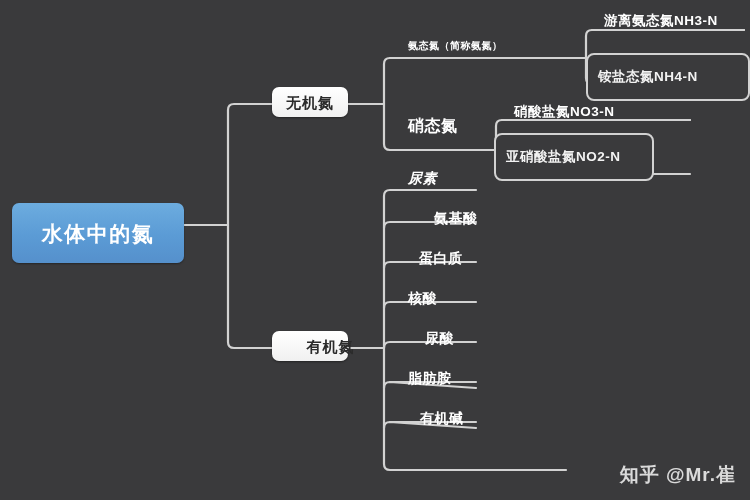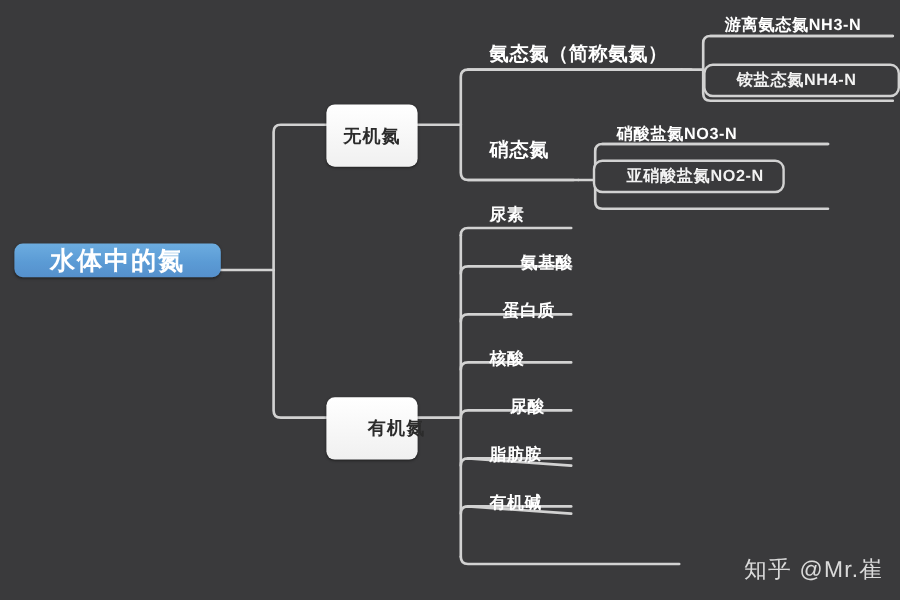--- a/index.html
+++ b/index.html
@@ -43,34 +43,34 @@
     justify-content: center;
     white-space: nowrap;
     line-height: 1;
   }
 
   
   .node.root {
     left: 12px;
     top: 203px;
     width: 172px;
-    height: 28px;
+    height: 60px;
     border-radius: 7px;
     background: linear-gradient(180deg, #6cacdf 0%, #5b9bd5 55%, #5590cc 100%);
     box-shadow: 0 1px 2px rgba(0,0,0,.35);
     color: #ffffff;
     font-size: 21px;
     font-weight: 700;
     letter-spacing: 1.5px;
   }
 
   
   .node.branch {
     width: 76px;
-    height: 52px;
+    height: 30px;
     border-radius: 7px;
     background: linear-gradient(180deg, #ffffff 0%, #f0f0f0 100%);
     box-shadow: 0 1px 2px rgba(0,0,0,.4);
     color: #2b2b2b;
     font-size: 15px;
     font-weight: 700;
     letter-spacing: 1px;
   }
   .node.branch.inorganic { left: 272px; top: 87px; }
   .node.branch.organic   { left: 272px; top: 331px; padding-left: 41px; }
@@ -79,33 +79,33 @@
   .node.plain {
     height: 26px;
     color: #ffffff;
     font-weight: 700;
     justify-content: flex-start;
     letter-spacing: .5px;
   }
 
   
   .node.boxed {
-    height: 28px;
+    height: 48px;
     border-radius: 8px;
     border: 2.2px solid #d2d2d2;
     background: #3a3a3c;
     color: #f2f2f2;
     font-weight: 700;
     letter-spacing: .5px;
     justify-content: flex-start;
-    padding-left: 26px;
-  }
-
-  
-  .n-ammonia   { left: 408px; top: 33px;  font-size: 16px; }
+    padding-left: 10px;
+  }
+
+  
+  .n-ammonia   { left: 408px; top: 33px;  font-size: 10px; }
   .n-nitrate   { left: 408px; top: 113px; font-size: 16px; }
 
   
   .n-nh3 { left: 604px; top: 8px;  font-size: 13.5px; }
   .n-nh4 { left: 586px; top: 53px; width: 164px; font-size: 13.5px; }
 
   
   .n-no3 { left: 514px; top: 99px;  font-size: 13.5px; }
   .n-no2 { left: 494px; top: 133px; width: 160px; font-size: 13.5px; }
 
@@ -115,21 +115,21 @@
     font-size: 14px;
   }
 
   
   #watermark {
     position: absolute;
     right: 14px;
     bottom: 12px;
     color: #e8e8e8;
     font-size: 19px;
-    font-weight: 400;
+    font-weight: 700;
     letter-spacing: 1px;
     opacity: .92;
   }
 </style>
 </head>
 <body>
 
 <div id="mindmap">
 
   <svg id="wires" viewBox="0 0 750 500">
@@ -200,21 +200,21 @@
   </div>
 
   <div class="node plain n-no3">
     <span>硝酸盐氮NO3-N</span>
   </div>
 
   <div class="node boxed n-no2">
     <span>亚硝酸盐氮NO2-N</span>
   </div>
 
-  <div class="node plain leaf" style="top:165px;">
+  <div class="node plain leaf" style="top:165px;font-style:italic;">
     <span>尿素</span>
   </div>
 
   <div class="node plain leaf" style="top:205px;margin-left:26px;">
     <span>氨基酸</span>
   </div>
 
   <div class="node plain leaf" style="top:245px;margin-left:11px;">
     <span>蛋白质</span>
   </div>
@@ -224,21 +224,21 @@
   </div>
 
   <div class="node plain leaf" style="top:325px;margin-left:17px;">
     <span>尿酸</span>
   </div>
 
   <div class="node plain leaf" style="top:365px;">
     <span>脂肪胺</span>
   </div>
 
-  <div class="node plain leaf" style="top:405px;">
+  <div class="node plain leaf" style="top:405px;margin-left:12px;">
     <span>有机碱</span>
   </div>
 
 
   <div id="watermark">
     <span>知乎 @Mr.崔</span>
   </div>
 
 </div>
 

